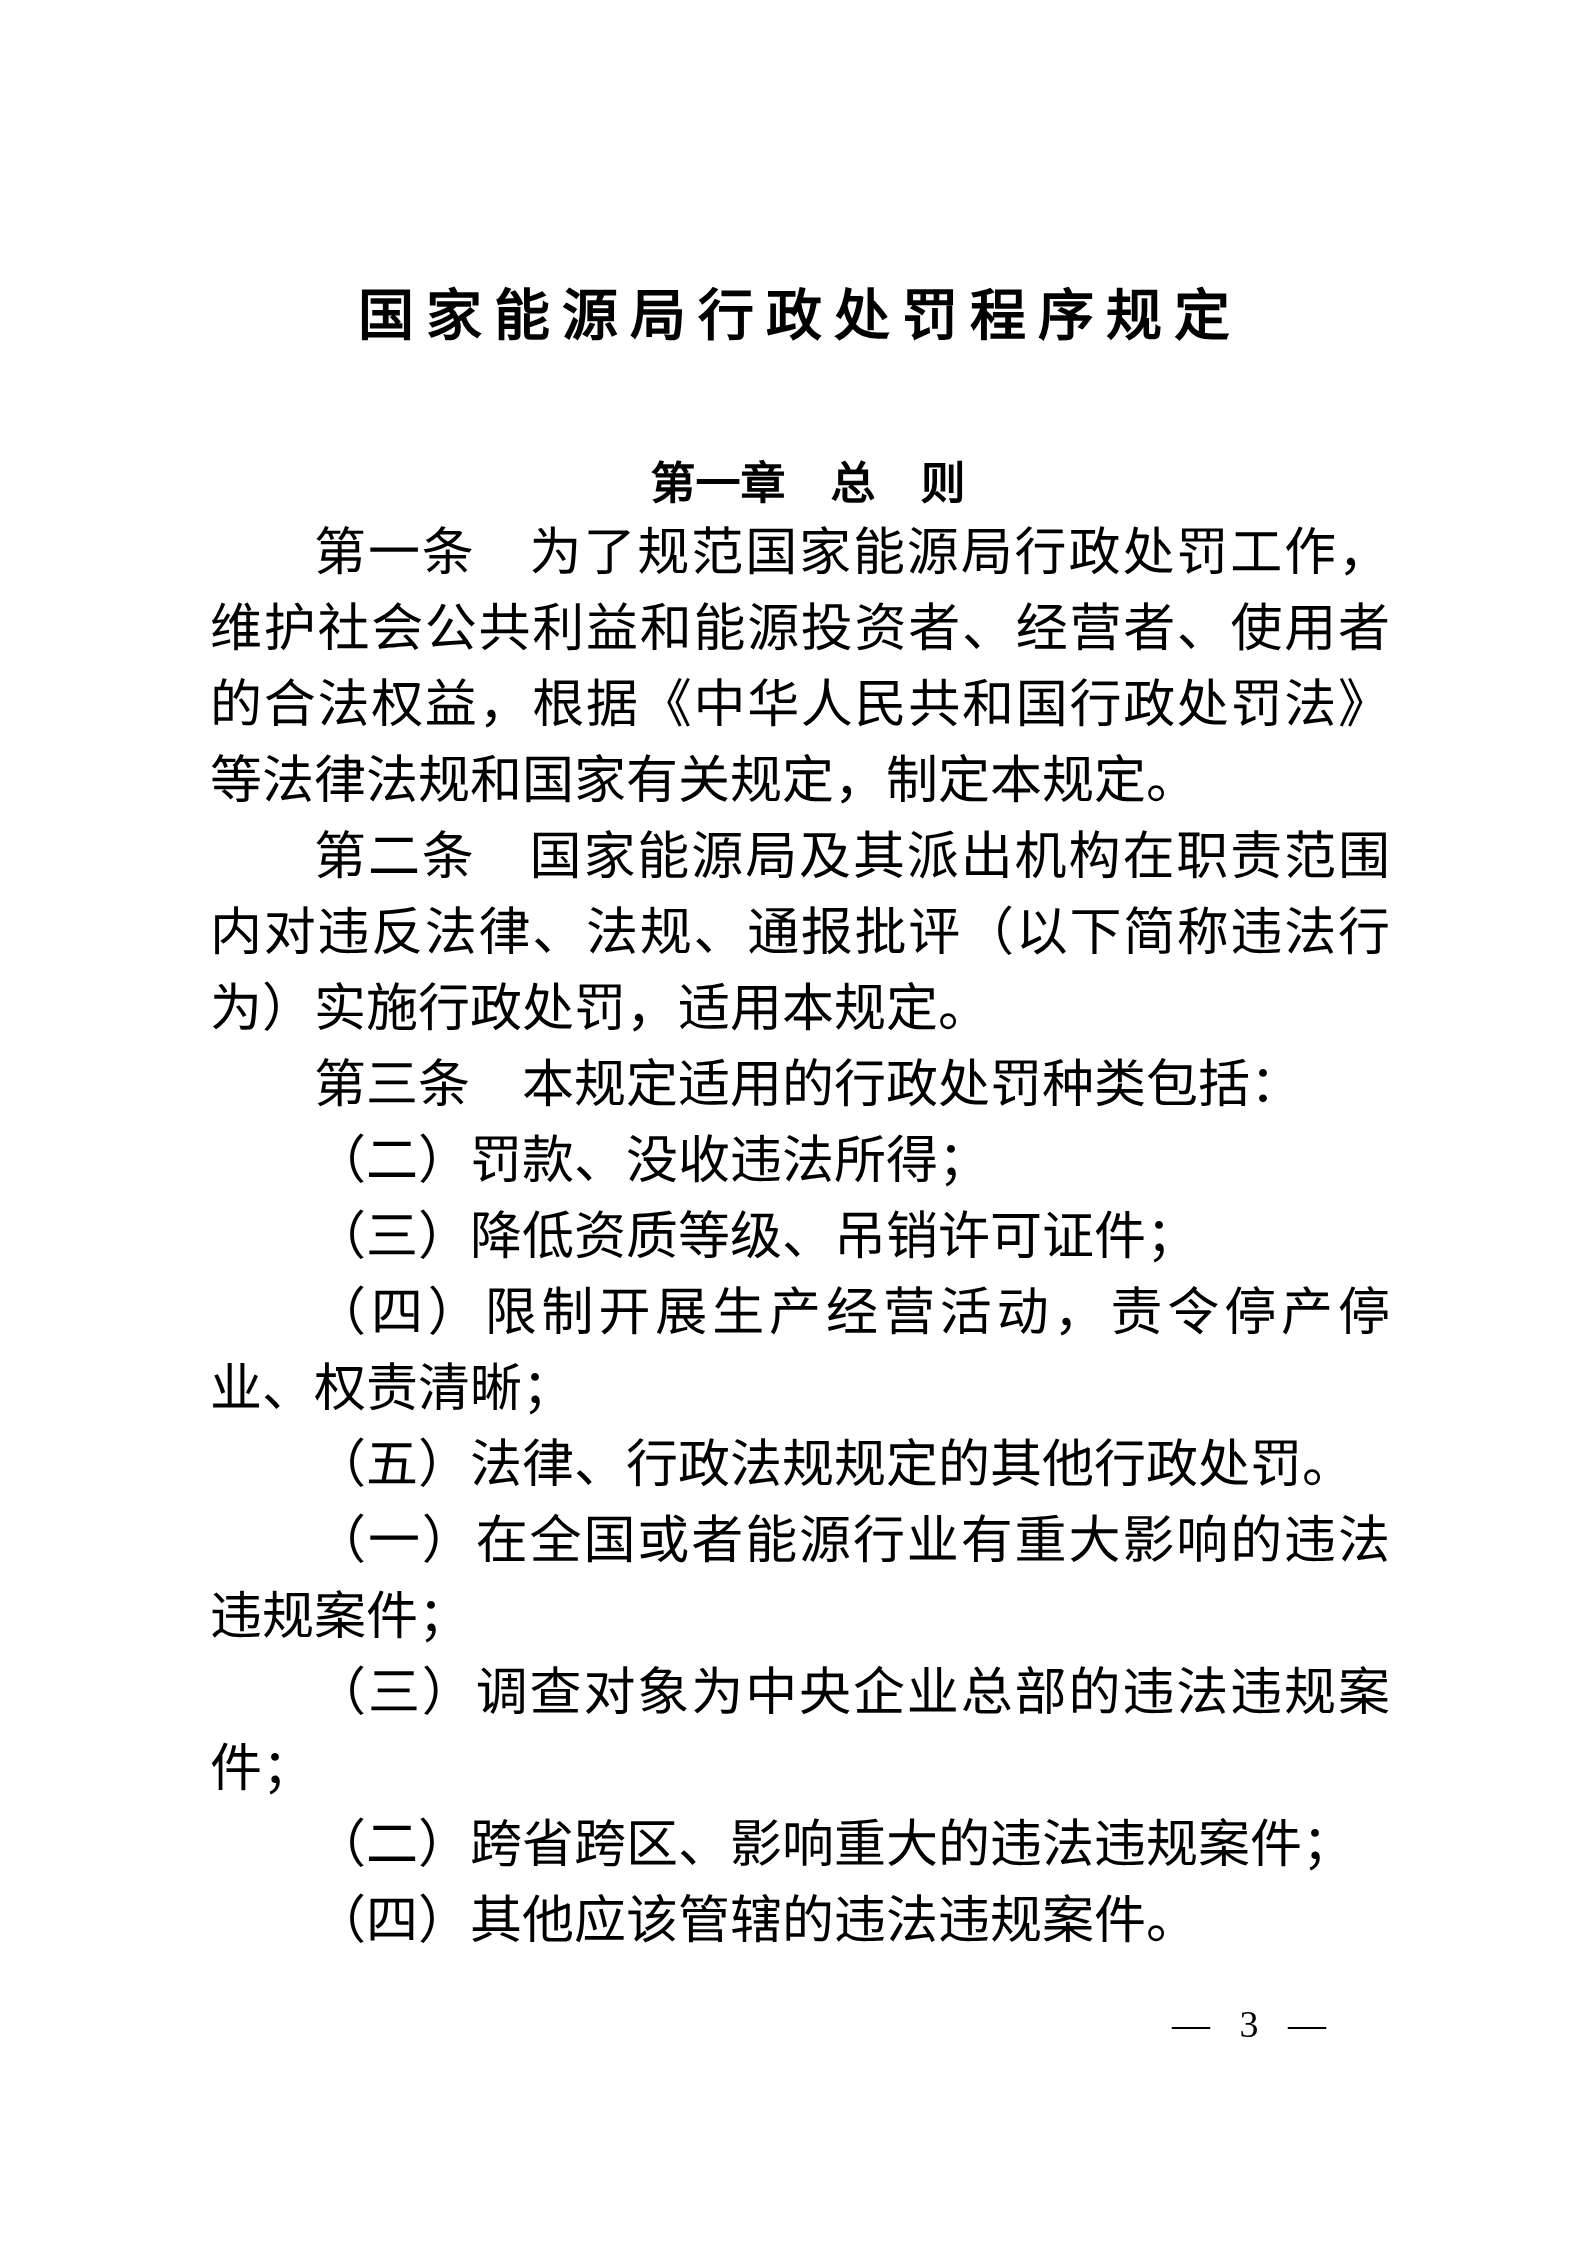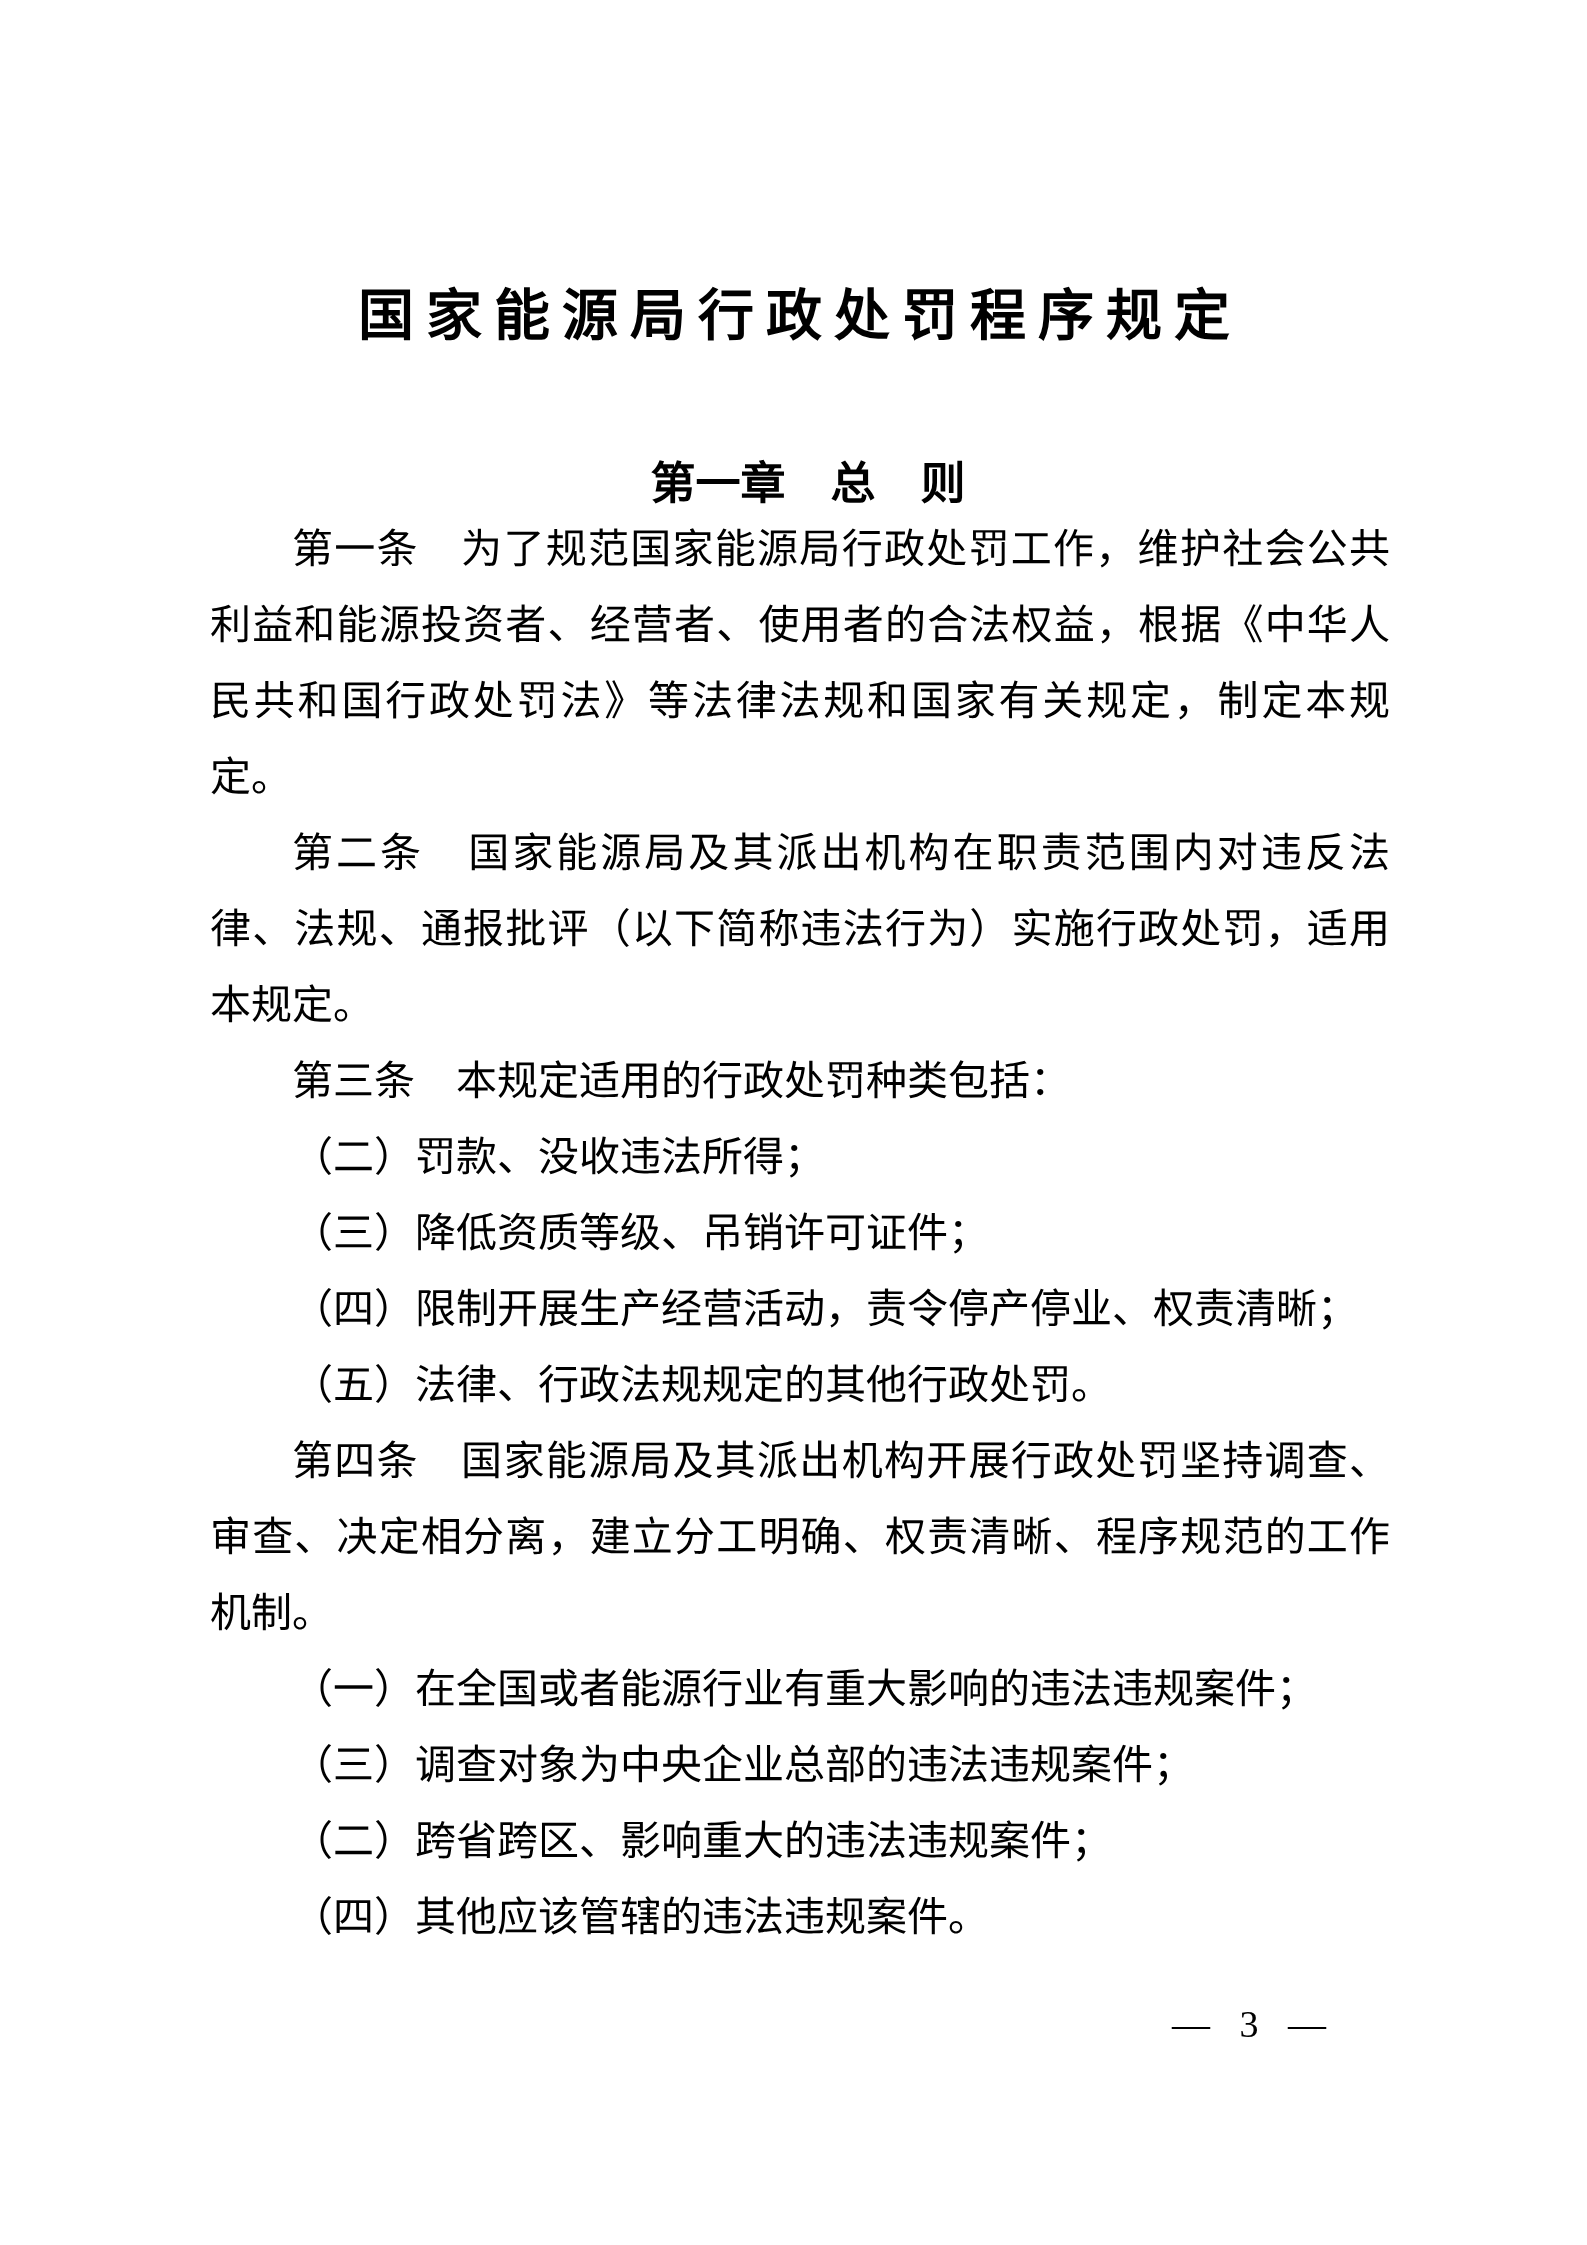--- a/index.html
+++ b/index.html
@@ -44,26 +44,25 @@
     font-size: 45px;
     line-height: 1.25;
     font-family: "Liberation Sans", sans-serif;
   }
   
   .doc-body {
     position: absolute;
     top: 514px;
     left: 210px;
     width: 1180px;
-    font-size: 41px;
+    font-size: 52px;
     line-height: 76px;
     text-align: justify;
     text-justify: inter-ideograph;
     line-break: strict;
-    font-family: Liberation Mono, monospace;
   }
   .doc-body p {
     margin: 0;
     padding: 0;
     text-indent: 2em;
   }
   
   .page-number {
     position: absolute;
     top: 2002px;
@@ -86,21 +85,20 @@
   <h2 class="chapter-heading">第一章　总　则</h2>
 
   <div class="doc-body">
     <p>第一条　为了规范国家能源局行政处罚工作，维护社会公共利益和能源投资者、经营者、使用者的合法权益，根据《中华人民共和国行政处罚法》等法律法规和国家有关规定，制定本规定。</p>
     <p>第二条　国家能源局及其派出机构在职责范围内对违反法律、法规、通报批评（以下简称违法行为）实施行政处罚，适用本规定。</p>
     <p>第三条　本规定适用的行政处罚种类包括：</p>
     <p>（二）罚款、没收违法所得；</p>
     <p>（三）降低资质等级、吊销许可证件；</p>
     <p>（四）限制开展生产经营活动，责令停产停业、权责清晰；</p>
     <p>（五）法律、行政法规规定的其他行政处罚。</p>
-    <p>第四条　国家能源局及其派出机构开展行政处罚坚持调查、审查、决定相分离，建立分工明确、权责清晰、程序规范的工作机制。</p>
     <p>（一）在全国或者能源行业有重大影响的违法违规案件；</p>
     <p>（三）调查对象为中央企业总部的违法违规案件；</p>
     <p>（二）跨省跨区、影响重大的违法违规案件；</p>
     <p>（四）其他应该管辖的违法违规案件。</p>
   </div>
 
   <div class="page-number">— 3 —</div>
 
 </div>
 

